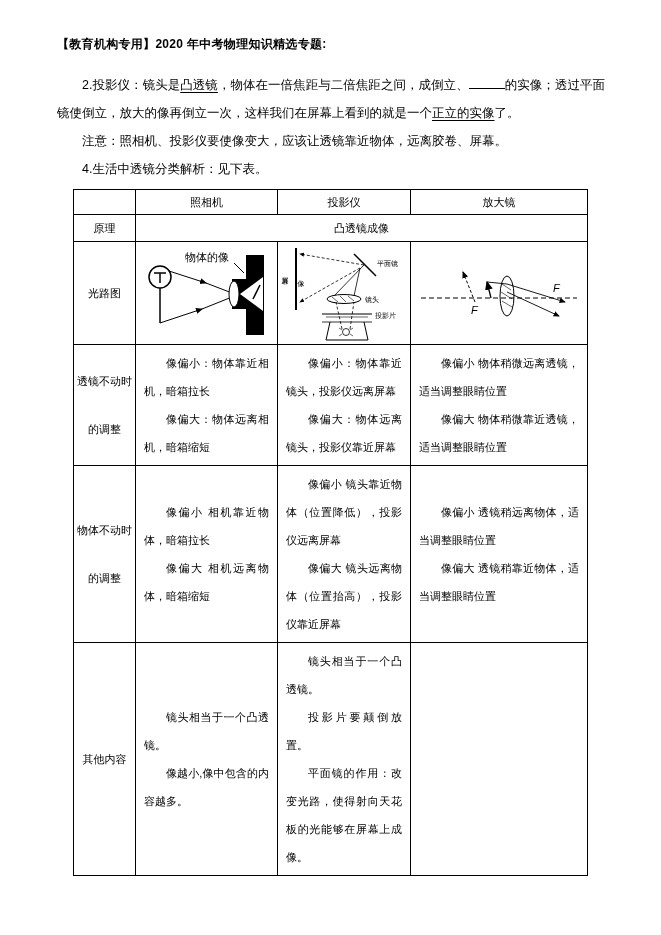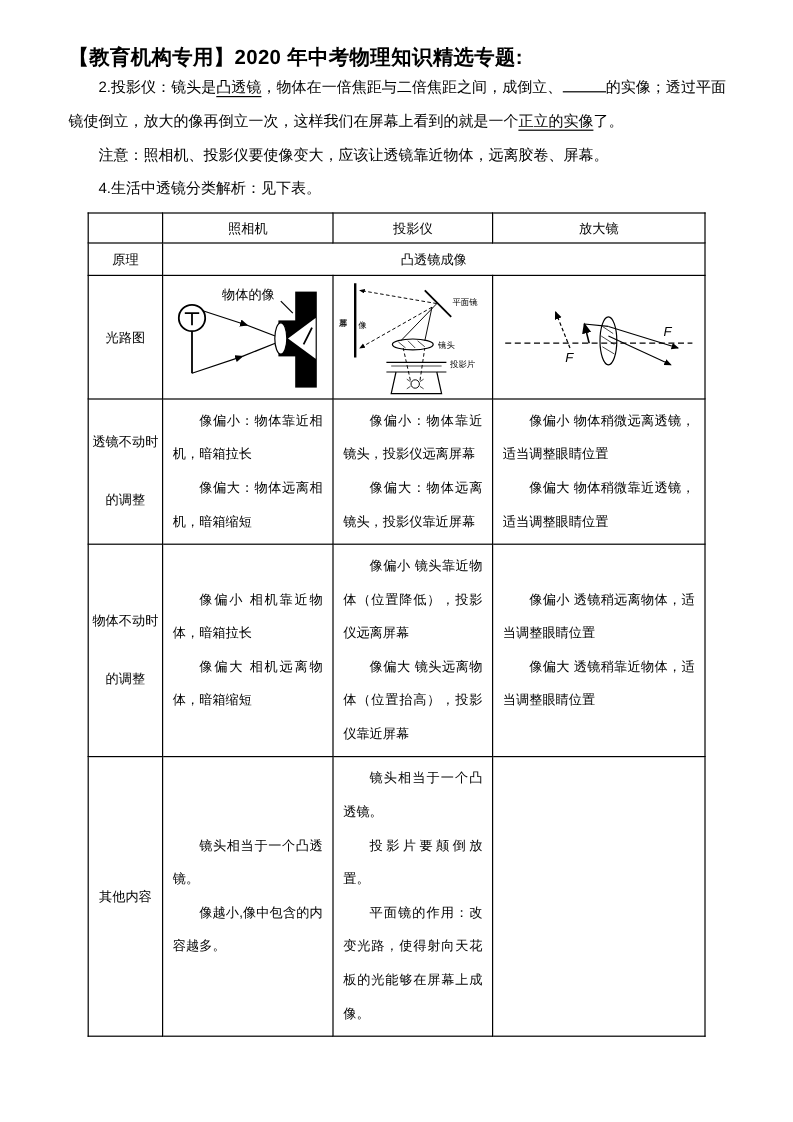--- a/index.html
+++ b/index.html
@@ -3,23 +3,23 @@
 <meta charset="utf-8">
 <style>
   html,body { margin:0; padding:0; }
   body {
     width:661px; height:935px;
     background:#ffffff;
     color:#000;
     font-family:"Liberation Sans","DejaVu Sans",sans-serif;
   }
   .page { box-sizing:border-box; padding:36px 56px 0 57px; }
-  .doc-header { font-size:17px; font-weight:bold; letter-spacing:0.3px; }
+  .doc-header { font-size:12px; font-weight:bold; letter-spacing:0.3px; }
   .para { font-size:12.5px; line-height:28px; margin:0; text-align:justify; text-indent:2em; }
-  .para.first { }
+  .para.first { margin-top:18px; }
   .u { text-decoration:underline; text-underline-offset:3px; }
   .blank { display:inline-block; width:36px; height:12px; border-bottom:1px solid #000; vertical-align:baseline; }
   .blank.small { width:30px; }
 
   table.lens-table {
     border-collapse:collapse; table-layout:fixed;
     width:514px; margin:6px 0 0 16px;
   }
   .lens-table td, .lens-table th {
     border:1px solid #000; font-weight:normal; font-size:11px; padding:0;

